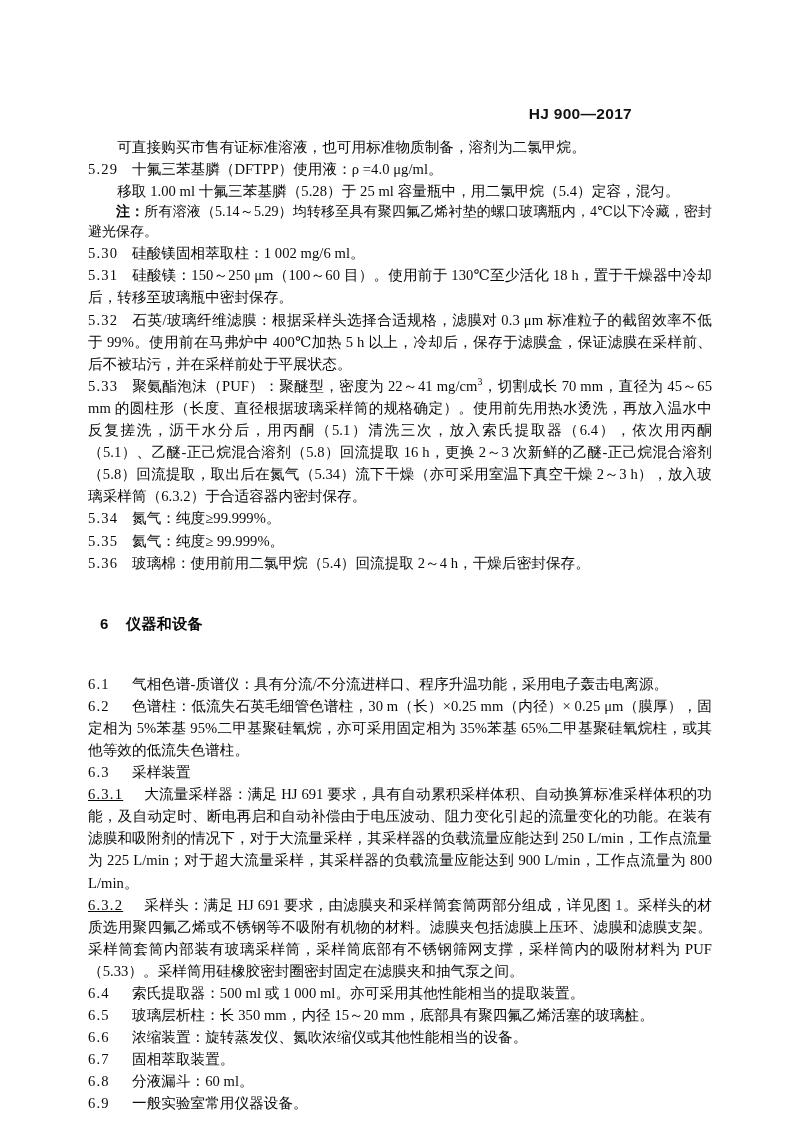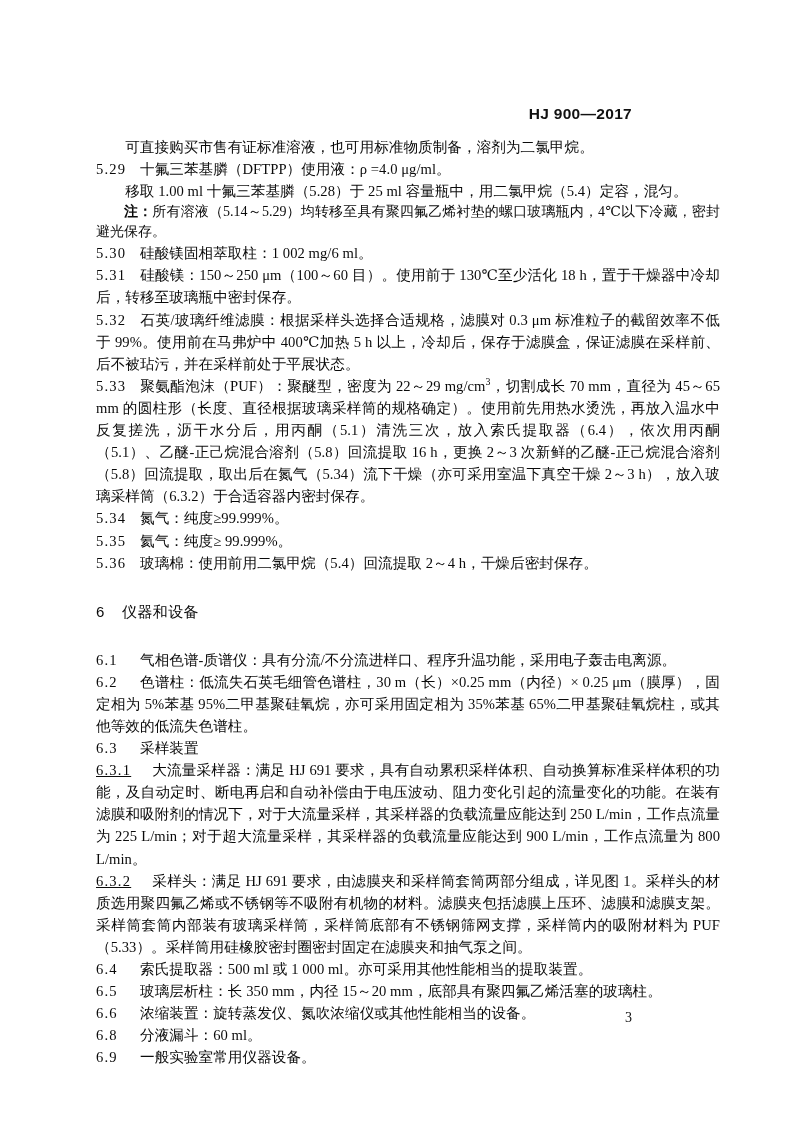--- a/index.html
+++ b/index.html
@@ -25,21 +25,21 @@
     text-align: right;
     font-family: "Liberation Sans", "DejaVu Sans", sans-serif;
     font-weight: bold;
     font-size: 15.5px;
     letter-spacing: 0.3px;
     color: #111;
   }
   .content {
     position: absolute;
     top: 136px;
-    left: 96px;
+    left: 88px;
     width: 624px;
   }
   .para {
     font-size: 14.6px;
     line-height: 22.1px;
     text-align: justify;
     text-justify: inter-ideograph;
     margin: 0;
     letter-spacing: 0.05px;
   }
@@ -65,23 +65,23 @@
     line-height: 20px;
     text-indent: 2em;
     margin: 0;
     text-align: justify;
   }
   .note-label {
     font-weight: bold;
   }
   .sec-heading {
     font-family: "Liberation Sans", "DejaVu Sans", sans-serif;
-    font-weight: normal;
+    font-weight: bold;
     font-size: 15px;
-    margin: 0;
+    margin: 12px;
     letter-spacing: 0.4px;
   }
   .sec-heading .snum {
     display: inline-block;
     min-width: 26px;
   }
   .gap-before-heading { height: 29px; }
   .gap-after-heading { height: 27px; }
   .sup {
     font-size: 0.68em;
@@ -107,34 +107,35 @@
   <div class="header">HJ 900—2017</div>
 
   <div class="content">
       <p class="para indent2">可直接购买市售有证标准溶液，也可用标准物质制备，溶剂为二氯甲烷。</p>
       <p class="para clause"><span class="num">5.29</span><span>十氟三苯基膦（DFTPP）使用液：ρ =4.0 μg/ml。</span></p>
       <p class="para indent2">移取 1.00 ml 十氟三苯基膦（5.28）于 25 ml 容量瓶中，用二氯甲烷（5.4）定容，混匀。</p>
       <p class="note"><span class="note-label">注：</span><span>所有溶液（5.14～5.29）均转移至具有聚四氟乙烯衬垫的螺口玻璃瓶内，4℃以下冷藏，密封避光保存。</span></p>
       <p class="para clause"><span class="num">5.30</span><span>硅酸镁固相萃取柱：1 002 mg/6 ml。</span></p>
       <p class="para clause"><span class="num">5.31</span><span>硅酸镁：150～250 μm（100～60 目）。使用前于 130℃至少活化 18 h，置于干燥器中冷却后，转移至玻璃瓶中密封保存。</span></p>
       <p class="para clause"><span class="num">5.32</span><span>石英/玻璃纤维滤膜：根据采样头选择合适规格，滤膜对 0.3 μm 标准粒子的截留效率不低于 99%。使用前在马弗炉中 400℃加热 5 h 以上，冷却后，保存于滤膜盒，保证滤膜在采样前、后不被玷污，并在采样前处于平展状态。</span></p>
-      <p class="para clause"><span class="num">5.33</span><span>聚氨酯泡沫（PUF）：聚醚型，密度为 22～29 mg/cm</span><span class="sup">3</span><span>，切割成长 70 mm，直径为 45～65 mm 的圆柱形（长度、直径根据玻璃采样筒的规格确定）。使用前先用热水烫洗，再放入温水中反复搓洗，沥干水分后，用丙酮（5.1）清洗三次，放入索氏提取器（6.4），依次用丙酮（5.1）、乙醚-正己烷混合溶剂（5.8）回流提取 16 h，更换 2～3 次新鲜的乙醚-正己烷混合溶剂（5.8）回流提取，取出后在氮气（5.34）流下干燥（亦可采用室温下真空干燥 2～3 h），放入玻璃采样筒（6.3.2）于合适容器内密封保存。</span></p>
+      <p class="para clause"><span class="num">5.33</span><span>聚氨酯泡沫（PUF）：聚醚型，密度为 22～41 mg/cm</span><span class="sup">3</span><span>，切割成长 70 mm，直径为 45～65 mm 的圆柱形（长度、直径根据玻璃采样筒的规格确定）。使用前先用热水烫洗，再放入温水中反复搓洗，沥干水分后，用丙酮（5.1）清洗三次，放入索氏提取器（6.4），依次用丙酮（5.1）、乙醚-正己烷混合溶剂（5.8）回流提取 16 h，更换 2～3 次新鲜的乙醚-正己烷混合溶剂（5.8）回流提取，取出后在氮气（5.34）流下干燥（亦可采用室温下真空干燥 2～3 h），放入玻璃采样筒（6.3.2）于合适容器内密封保存。</span></p>
       <p class="para clause"><span class="num">5.34</span><span>氮气：纯度≥99.999%。</span></p>
       <p class="para clause"><span class="num">5.35</span><span>氦气：纯度≥ 99.999%。</span></p>
       <p class="para clause"><span class="num">5.36</span><span>玻璃棉：使用前用二氯甲烷（5.4）回流提取 2～4 h，干燥后密封保存。</span></p>
       <div class="gap-before-heading"></div>
       <div class="sec-heading"><span class="snum">6</span><span>仪器和设备</span></div>
       <div class="gap-after-heading"></div>
       <p class="para clause"><span class="num">6.1</span><span>气相色谱-质谱仪：具有分流/不分流进样口、程序升温功能，采用电子轰击电离源。</span></p>
       <p class="para clause"><span class="num">6.2</span><span>色谱柱：低流失石英毛细管色谱柱，30 m（长）×0.25 mm（内径）× 0.25 μm（膜厚），固定相为 5%苯基 95%二甲基聚硅氧烷，亦可采用固定相为 35%苯基 65%二甲基聚硅氧烷柱，或其他等效的低流失色谱柱。</span></p>
       <p class="para clause"><span class="num">6.3</span><span>采样装置</span></p>
       <p class="para clause"><span class="num num-wide">6.3.1</span><span>大流量采样器：满足 HJ 691 要求，具有自动累积采样体积、自动换算标准采样体积的功能，及自动定时、断电再启和自动补偿由于电压波动、阻力变化引起的流量变化的功能。在装有滤膜和吸附剂的情况下，对于大流量采样，其采样器的负载流量应能达到 250 L/min，工作点流量为 225 L/min；对于超大流量采样，其采样器的负载流量应能达到 900 L/min，工作点流量为 800 L/min。</span></p>
       <p class="para clause"><span class="num num-wide">6.3.2</span><span>采样头：满足 HJ 691 要求，由滤膜夹和采样筒套筒两部分组成，详见图 1。采样头的材质选用聚四氟乙烯或不锈钢等不吸附有机物的材料。滤膜夹包括滤膜上压环、滤膜和滤膜支架。采样筒套筒内部装有玻璃采样筒，采样筒底部有不锈钢筛网支撑，采样筒内的吸附材料为 PUF（5.33）。采样筒用硅橡胶密封圈密封固定在滤膜夹和抽气泵之间。</span></p>
       <p class="para clause"><span class="num">6.4</span><span>索氏提取器：500 ml 或 1 000 ml。亦可采用其他性能相当的提取装置。</span></p>
       <p class="para clause"><span class="num">6.5</span><span>玻璃层析柱：长 350 mm，内径 15～20 mm，底部具有聚四氟乙烯活塞的玻璃柱。</span></p>
       <p class="para clause"><span class="num">6.6</span><span>浓缩装置：旋转蒸发仪、氮吹浓缩仪或其他性能相当的设备。</span></p>
+      <p class="para clause"><span class="num">6.7</span><span>固相萃取装置。</span></p>
       <p class="para clause"><span class="num">6.8</span><span>分液漏斗：60 ml。</span></p>
       <p class="para clause"><span class="num">6.9</span><span>一般实验室常用仪器设备。</span></p>
     </div>
 
   <div class="pagenum">3</div>
 
 </div>
 
 </body></html>

